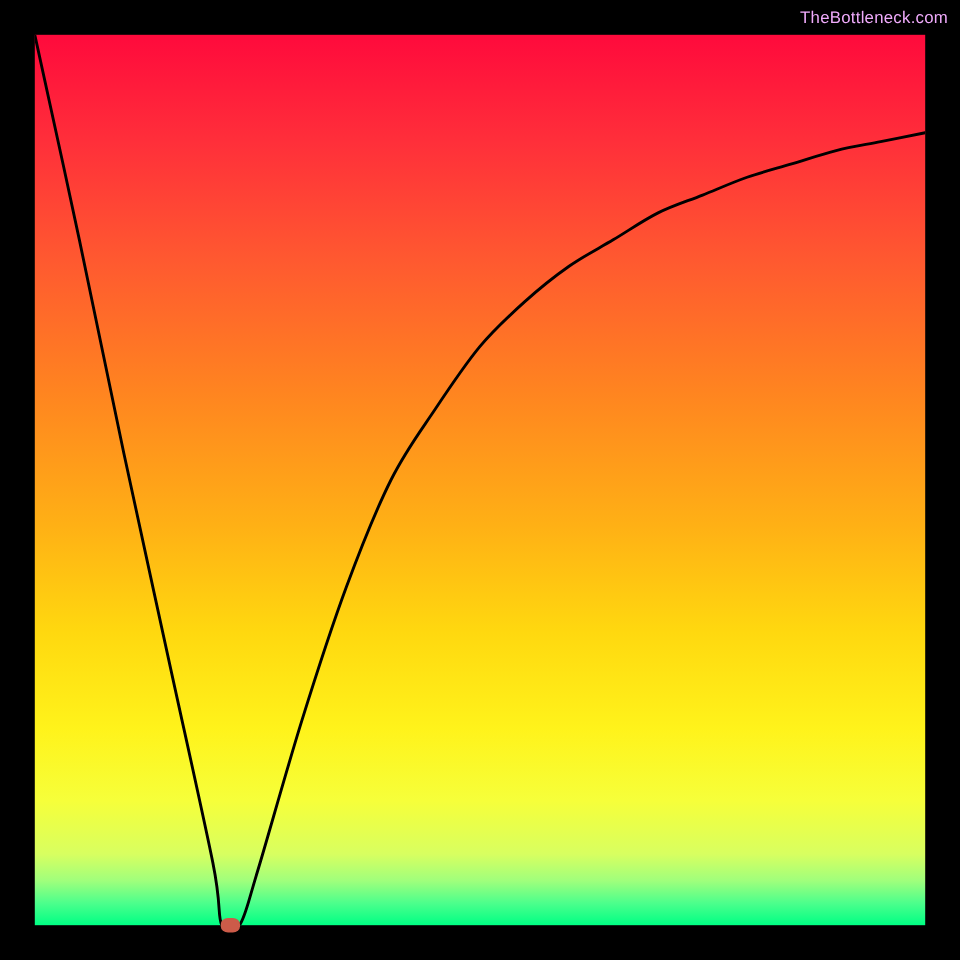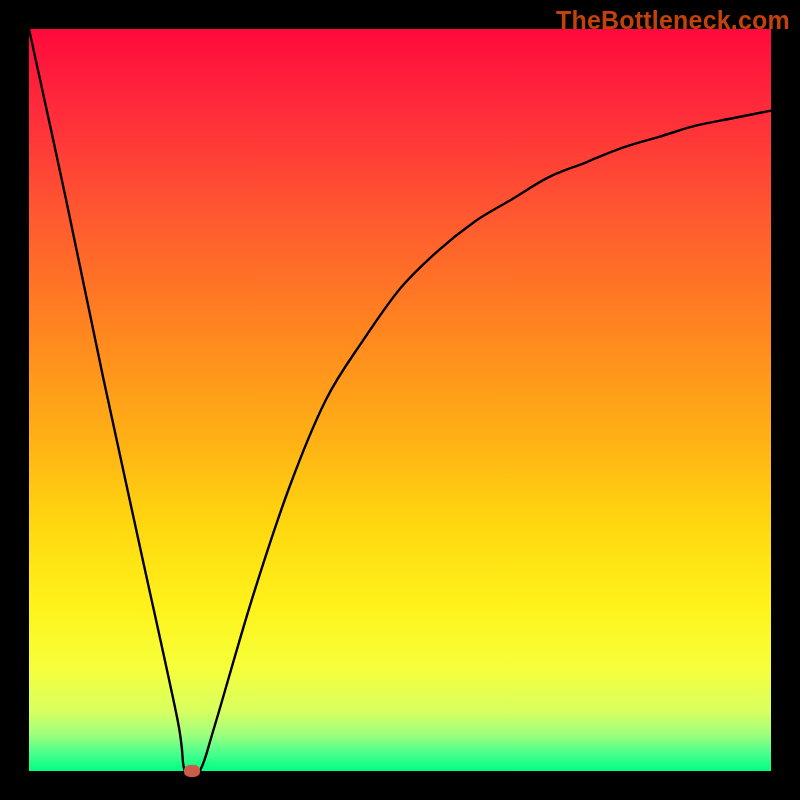--- a/index.html
+++ b/index.html
@@ -29,23 +29,23 @@
       #d8ff60 92%,
       #a0ff7c 95%,
       #4dff8c 97.5%,
       #00ff84 100%
     );
   }
   .watermark {
     position: absolute;
     top: 6px;
     right: 10px;
-    color: #c2410c;
-    font-size: 25px;
-    font-weight: 700;
+    color: #f0abfc;
+    font-size: 14px;
+    font-weight: 400;
     letter-spacing: 0.2px;
     user-select: none;
   }
   svg.curve {
     position: absolute;
     left: 0;
     top: 0;
     width: 742px;
     height: 742px;
   }

